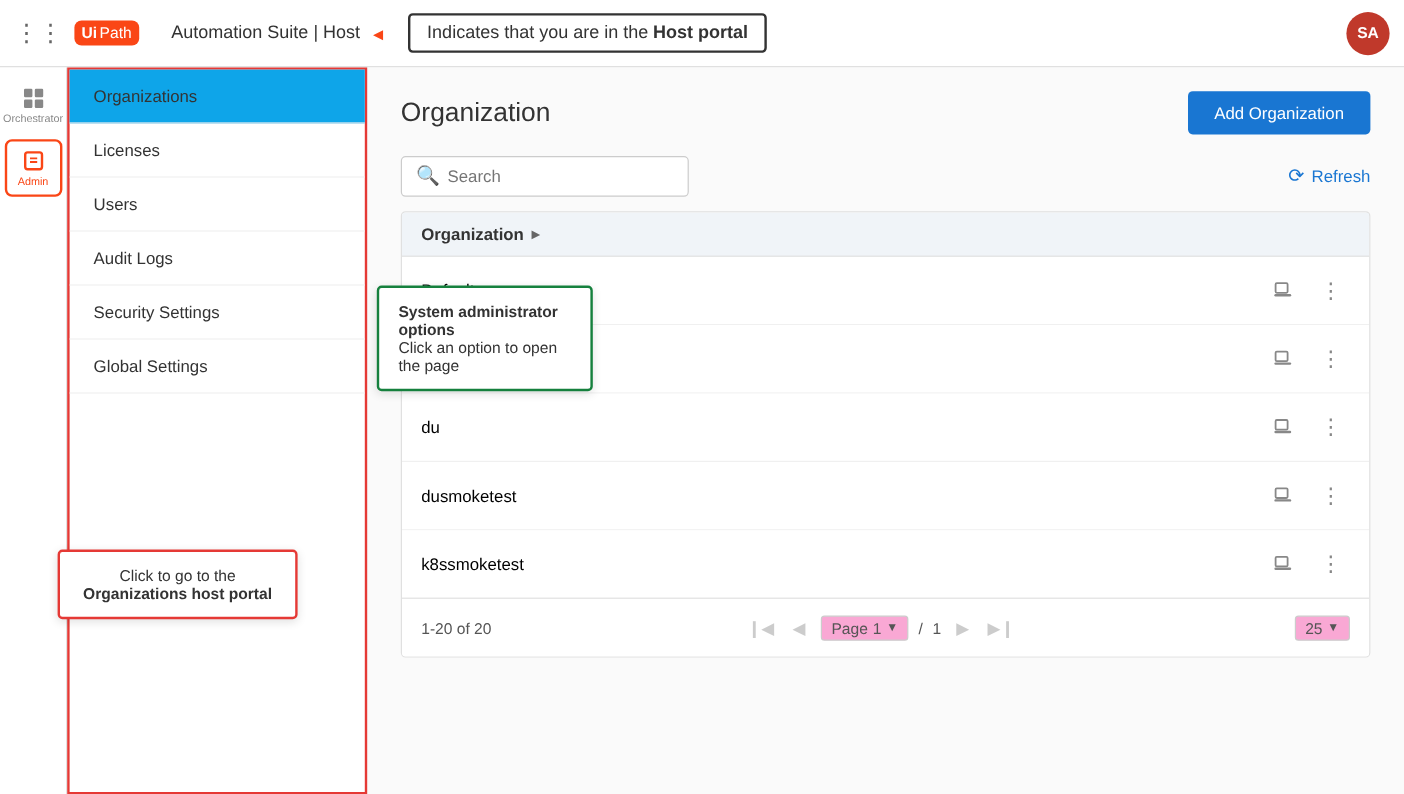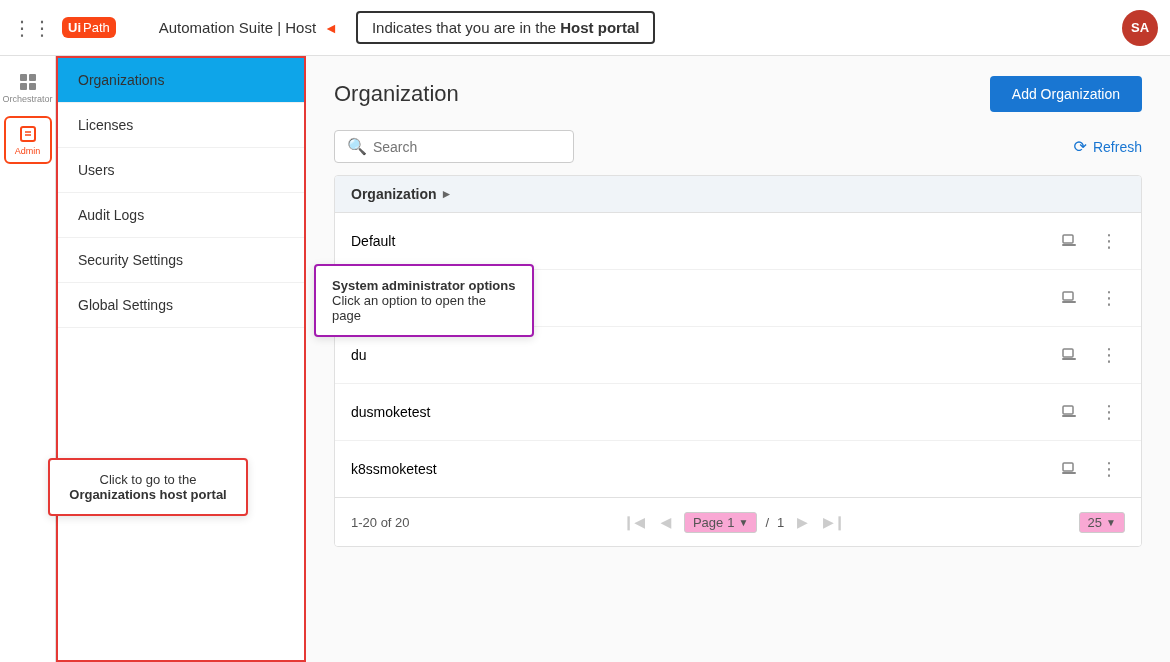--- a/index.html
+++ b/index.html
@@ -6,21 +6,21 @@
     body { background: #f5f5f5; width: 1170px; height: 662px; overflow: hidden; }
 
     
     .topbar {
       display: flex; align-items: center; background: #fff;
       border-bottom: 1px solid #e0e0e0; height: 56px; padding: 0 12px;
       position: relative; z-index: 10;
     }
     .topbar-grid-icon { color: #666; font-size: 20px; margin-right: 10px; cursor: pointer; }
     .topbar-logo {
-      display: flex; align-items: flex-end; margin-right: 26px;
+      display: flex; align-items: flex-end; margin-right: 10px;
     }
     .logo-box {
       background: #fa4616; border-radius: 6px; padding: 3px 6px;
       display: flex; align-items: center; gap: 2px;
     }
     .logo-ui { color: #fff; font-weight: 700; font-size: 13px; }
     .logo-path { color: #fff; font-weight: 300; font-size: 13px; }
     .topbar-title { font-size: 15px; font-weight: 500; color: #333; margin-left: 17px; }
     .topbar-arrow { color: #fa4616; font-size: 14px; margin: 0 8px; }
 
@@ -61,24 +61,23 @@
     }
     .sidebar-item {
       padding: 14px 20px; border-bottom: 1px solid #f0f0f0;
       cursor: pointer; font-size: 14px; color: #333;
     }
     .sidebar-item.active { background: #0ea5e9; color: #333; font-weight: 500; }
 
     
     .tooltip-admin {
       position: absolute; left: 260px; top: 270px; z-index: 100;
-      background: #fff; border: 2px solid #a21caf; border-radius: 4px;
-      padding: 12px 16px; font-size: 13px; color: #333; width: 220px;
+      background: #fff; border: 2px solid #15803d; border-radius: 4px;
+      padding: 12px 16px; font-size: 13px; color: #333; width: 180px;
       box-shadow: 0 2px 8px rgba(0,0,0,0.12);
-      margin-top: 26px;
     }
     .tooltip-admin strong { font-weight: 700; }
 
     .tooltip-orch {
       position: absolute; left: 62px; top: 390px; z-index: 100;
       background: #fff; border: 2px solid #e53935; border-radius: 4px;
       padding: 12px 16px; font-size: 13px; color: #333; width: 200px;
       box-shadow: 0 2px 8px rgba(0,0,0,0.12); text-align: center;
     }
     .tooltip-orch strong { font-weight: 700; }

